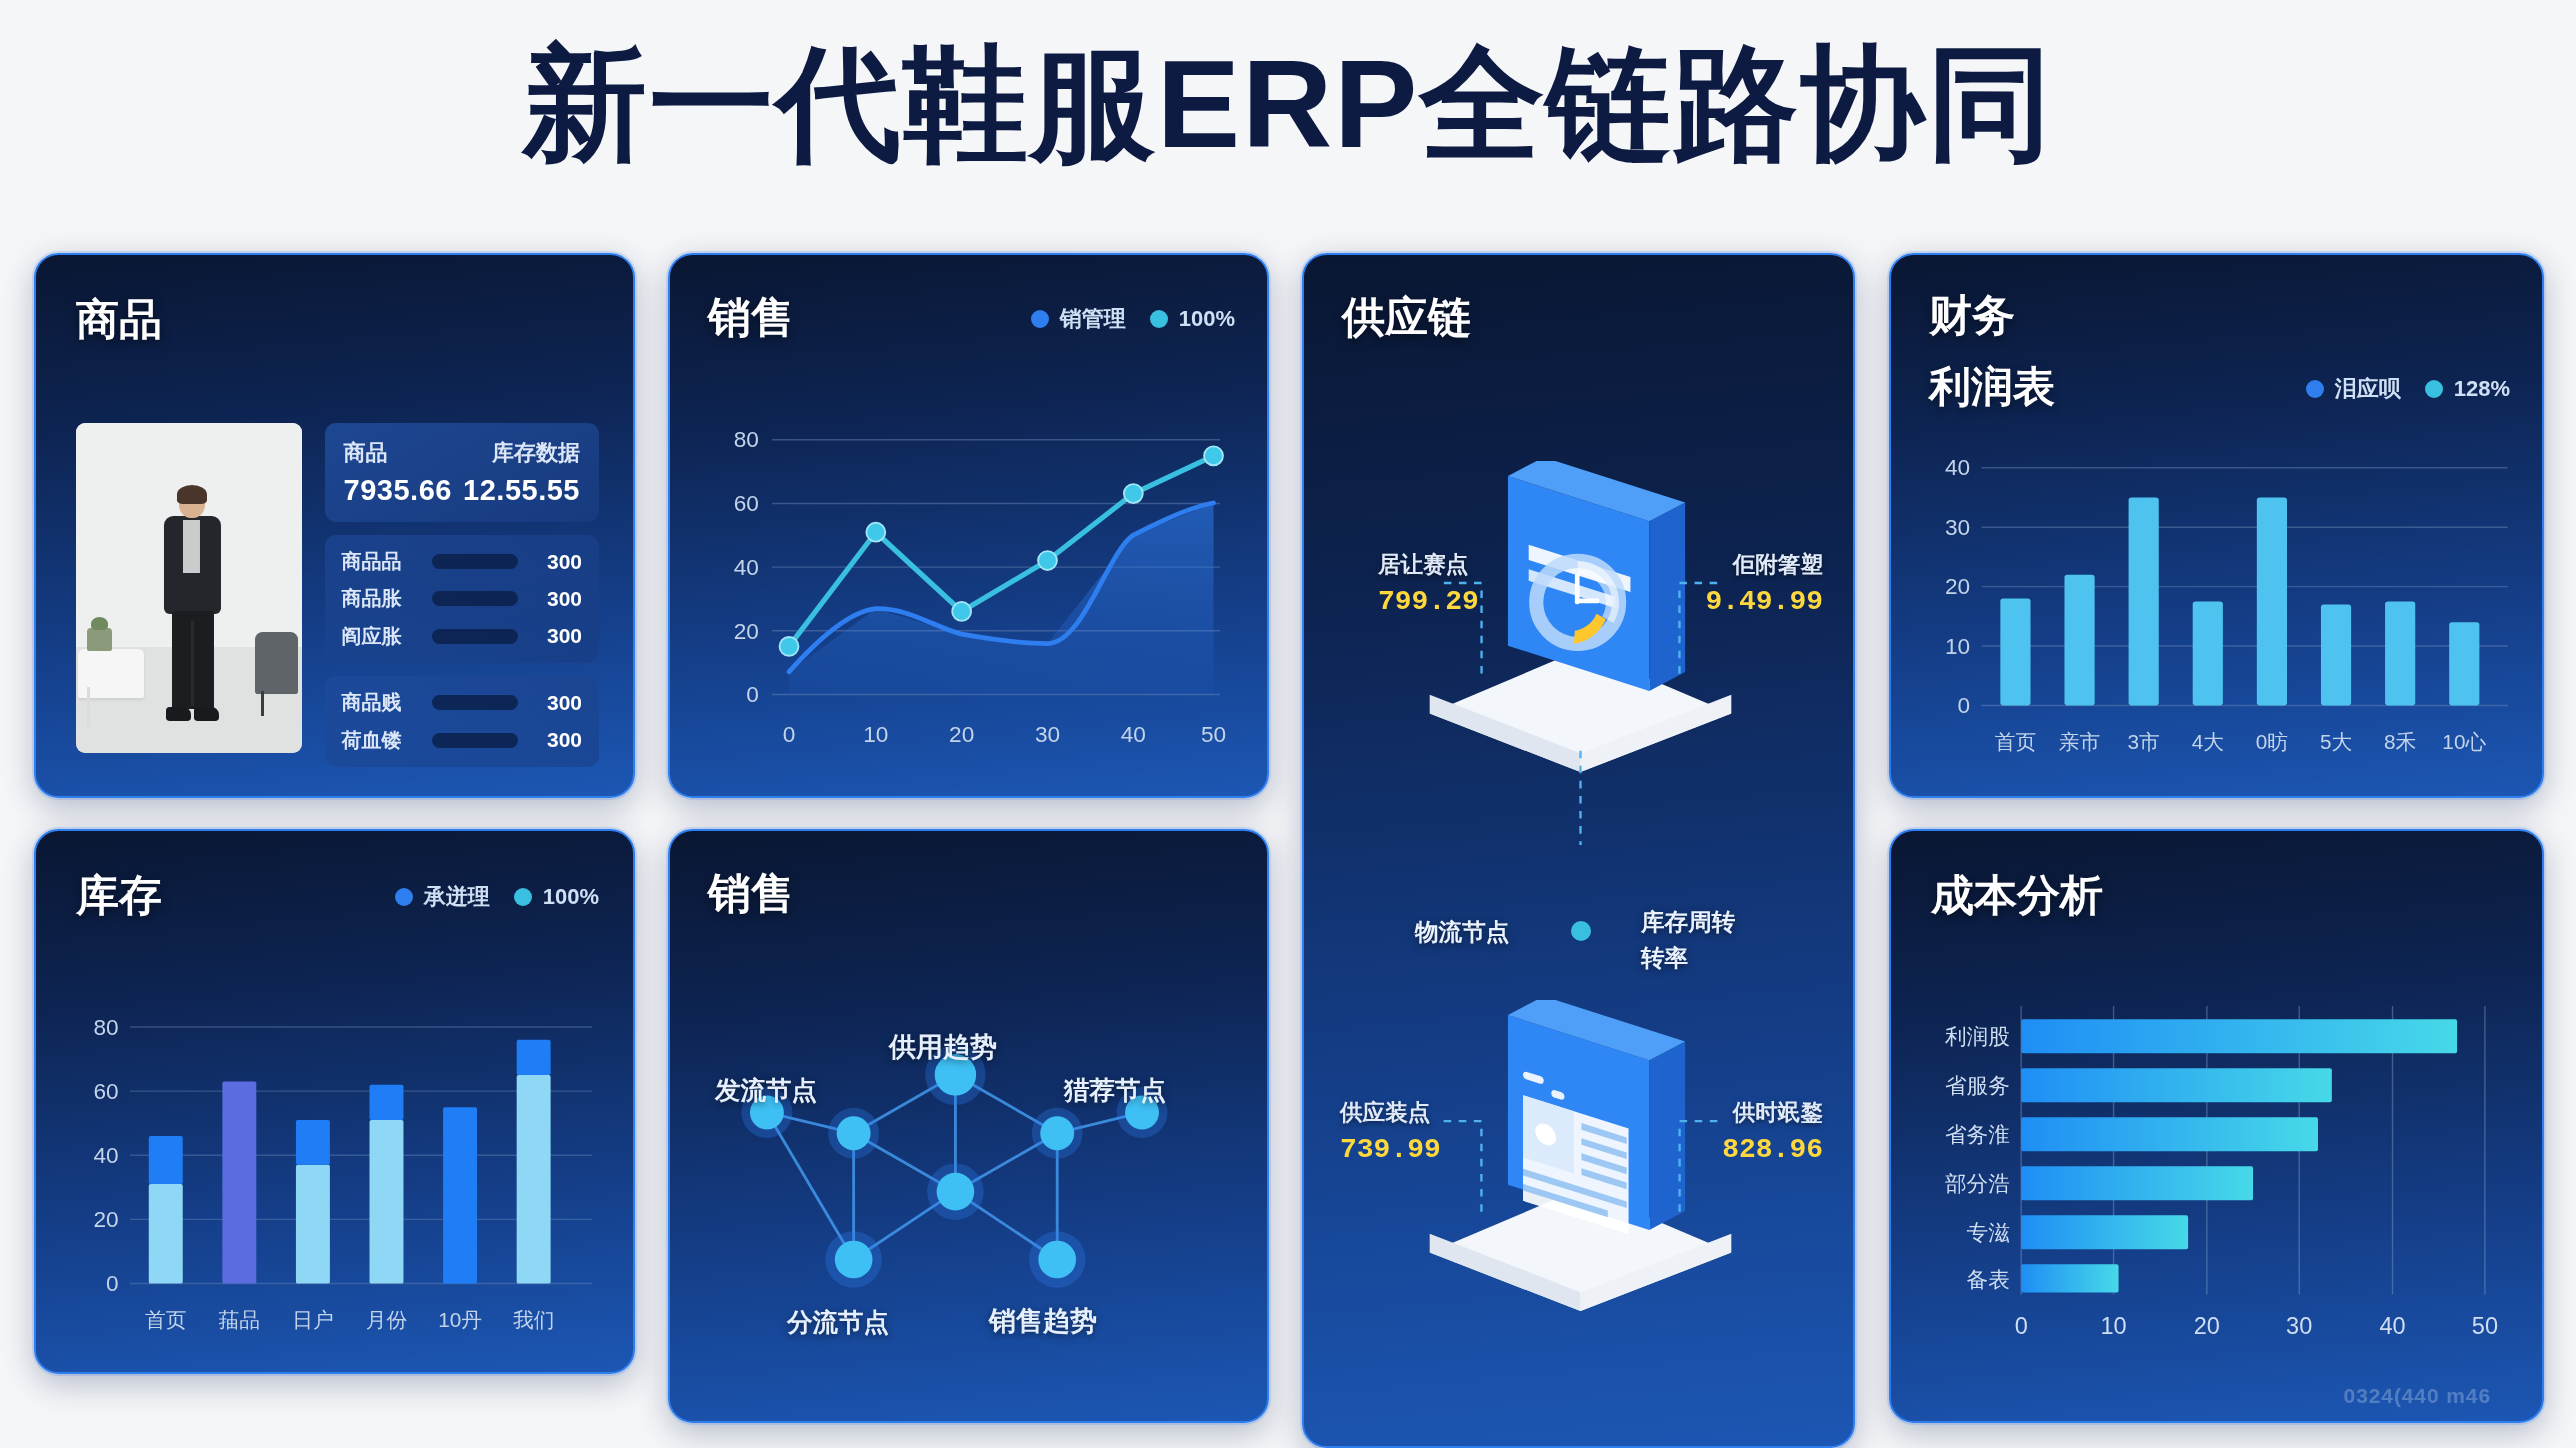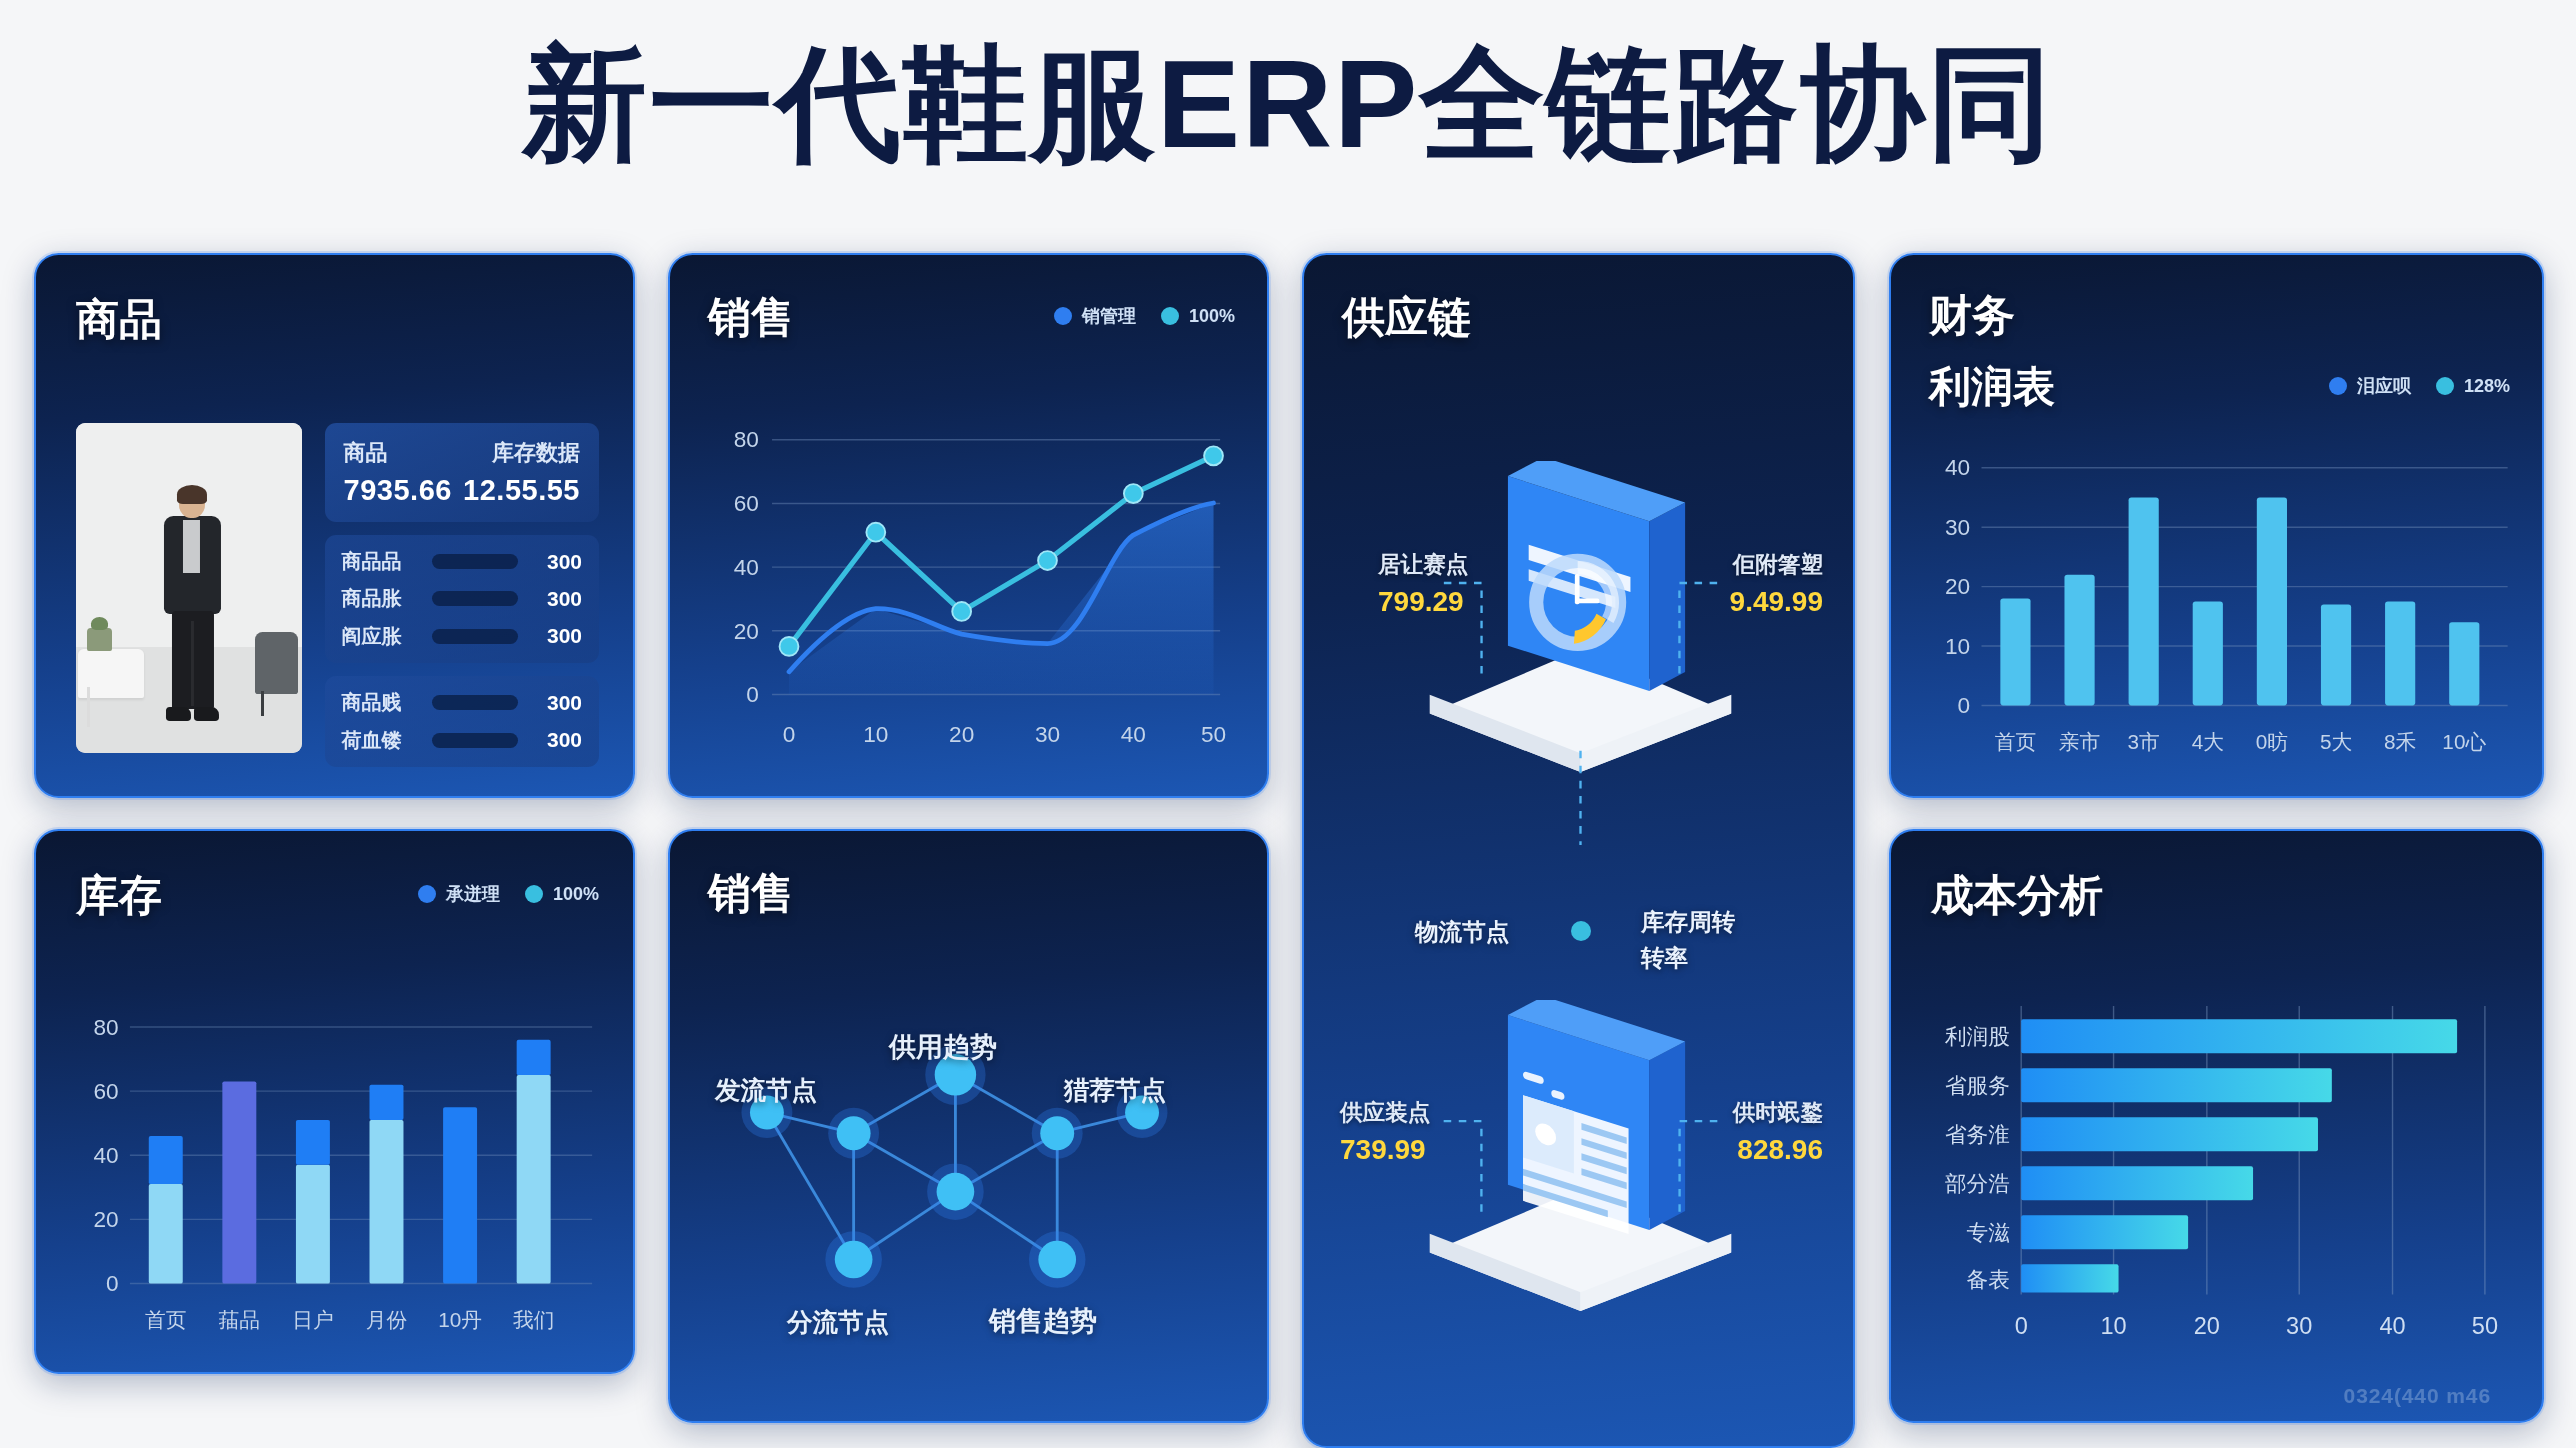--- a/index.html
+++ b/index.html
@@ -32,21 +32,21 @@
     color: #ffffff; font-weight: 800; font-size: 43px;
     text-shadow: 0 2.8px 9.4px rgba(0,0,0,.5);
   }
   .card-sub { color:#ffffff; font-weight:800; font-size:42px; text-shadow:0 2.8px 9.4px rgba(0,0,0,.45); }
 
   .legend { display: flex; align-items: center; gap: 24.5px; }
   .legend-item { display: flex; align-items: center; gap: 10.4px; }
   .dot { width: 18px; height: 18px; border-radius: 50%; display:block; }
   .dot.blue { background: #2f7ef0; }
   .dot.cyan { background: #39bfe0; }
-  .legend-text { color: #cfe0f5; font-size: 18px; font-weight: 600; }
+  .legend-text { color: #cfe0f5; font-size: 22px; font-weight: 600; }
 
   
   #card-product { left: 0; top: 0; width: 601px; height: 545px; }
   #card-product .card-title { position:absolute; left: 40px; top: 36px; }
   .product-body { position: absolute; left: 40px; top: 168px; right: 34px; bottom: 40px; display: flex; gap: 22.6px; }
   .product-photo {
     width: 226px; height: 330px; border-radius: 9.4px; overflow: hidden; flex: none;
     background: linear-gradient(180deg,#eceded 0%,#e4e5e6 55%,#dcdddd 100%);
     position: relative;
   }
@@ -89,21 +89,21 @@
   .bar-fill { height: 100%; border-radius: 7.5px; background: linear-gradient(90deg,#3f9cf5,#64b6fb); }
   .bar-num { color: #ffffff; font-size: 21px; font-weight: 700; width: 53px; text-align: right; flex: none; }
 
   
   #card-sales-line { left: 634px; top: 0; width: 601px; height: 545px; }
   #card-sales-line .card-title { position: absolute; left: 38px; top: 34px; }
   #card-sales-line .legend { position: absolute; right: 32px; top: 49px; }
   .plot { position: absolute; }
 
   
-  #card-supply { left: 1268px; top: 0; width: 553px; height: 1195px; }
+  #card-supply { left: 1268px; top: 0; width: 553px; height: 1195px; font-family: Liberation Mono, monospace; }
   #card-supply .card-title { position: absolute; left: 38px; top: 34px; }
   .iso-label { position: absolute; text-align: left; }
   .iso-label .nm { color: #dfe9f7; font-size: 22.6px; font-weight: 700; display:block; text-shadow:0 1.9px 5.7px rgba(0,0,0,.5); }
   .iso-label .vl { color: #ffd83d; font-size: 28px; font-weight: 800; display:block; margin-top: 5.7px; }
   .mid-label { position:absolute; color:#eaf2fd; font-size:23.6px; font-weight:700; text-shadow:0 1.9px 7.5px rgba(0,0,0,.5);margin-left:28px; }
 
   
   #card-finance { left: 1855px; top: 0; width: 655px; height: 545px; }
   #card-finance .card-title { position: absolute; left: 38px; top: 32px; }
   #card-finance .card-sub { position: absolute; left: 38px; top: 104px; }

